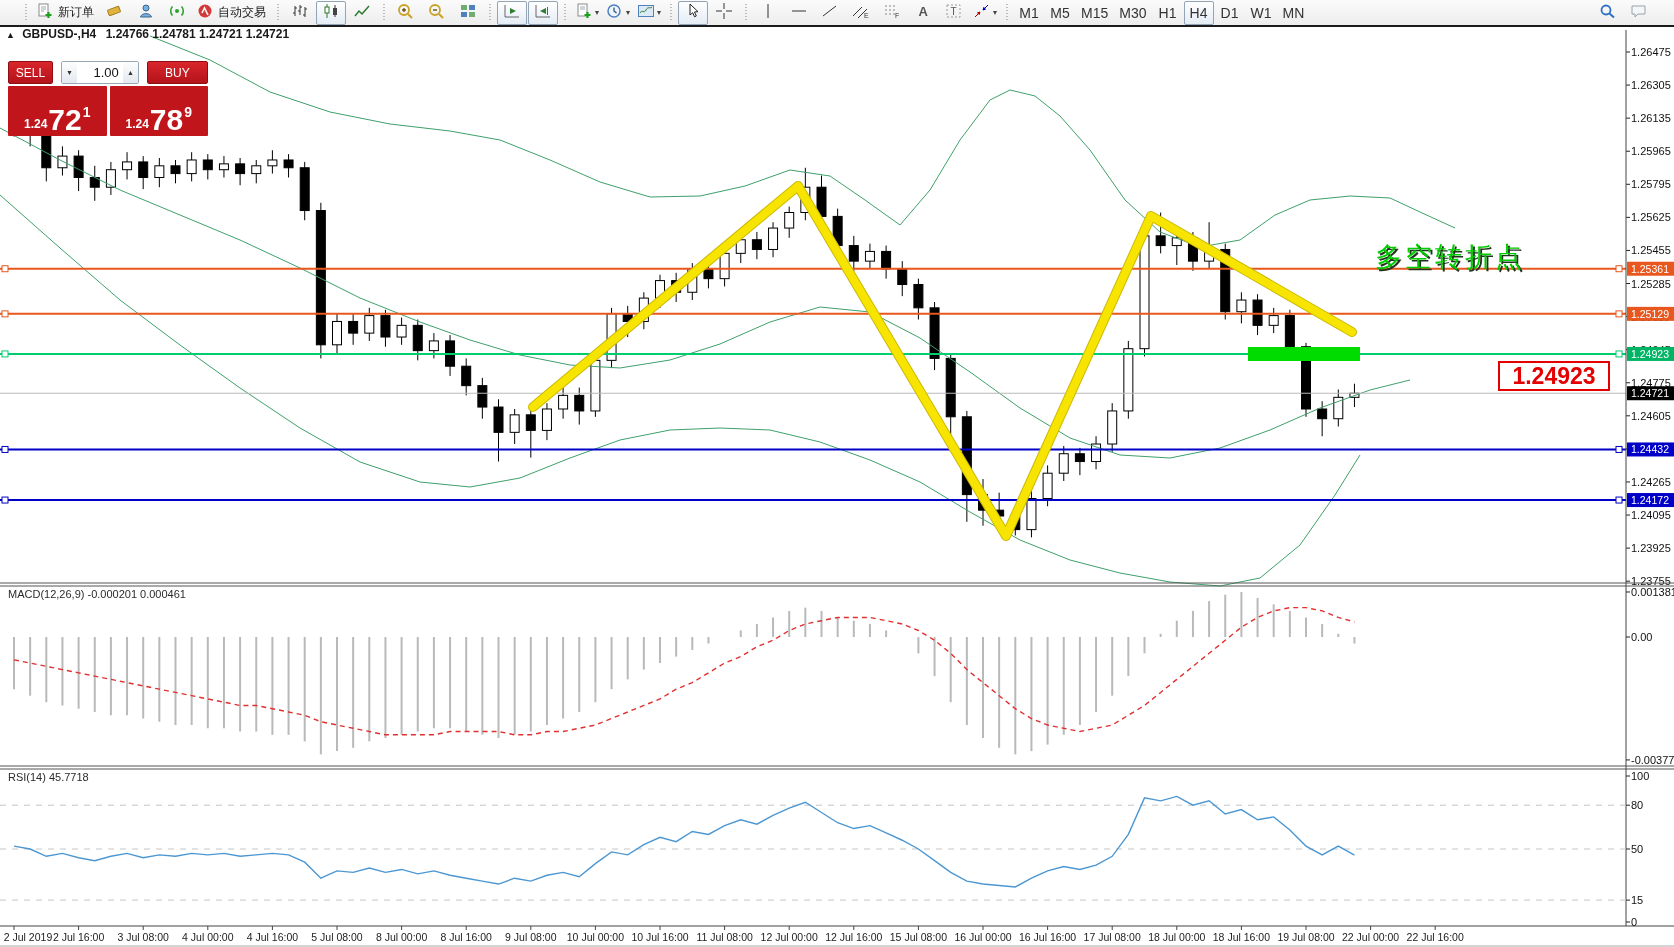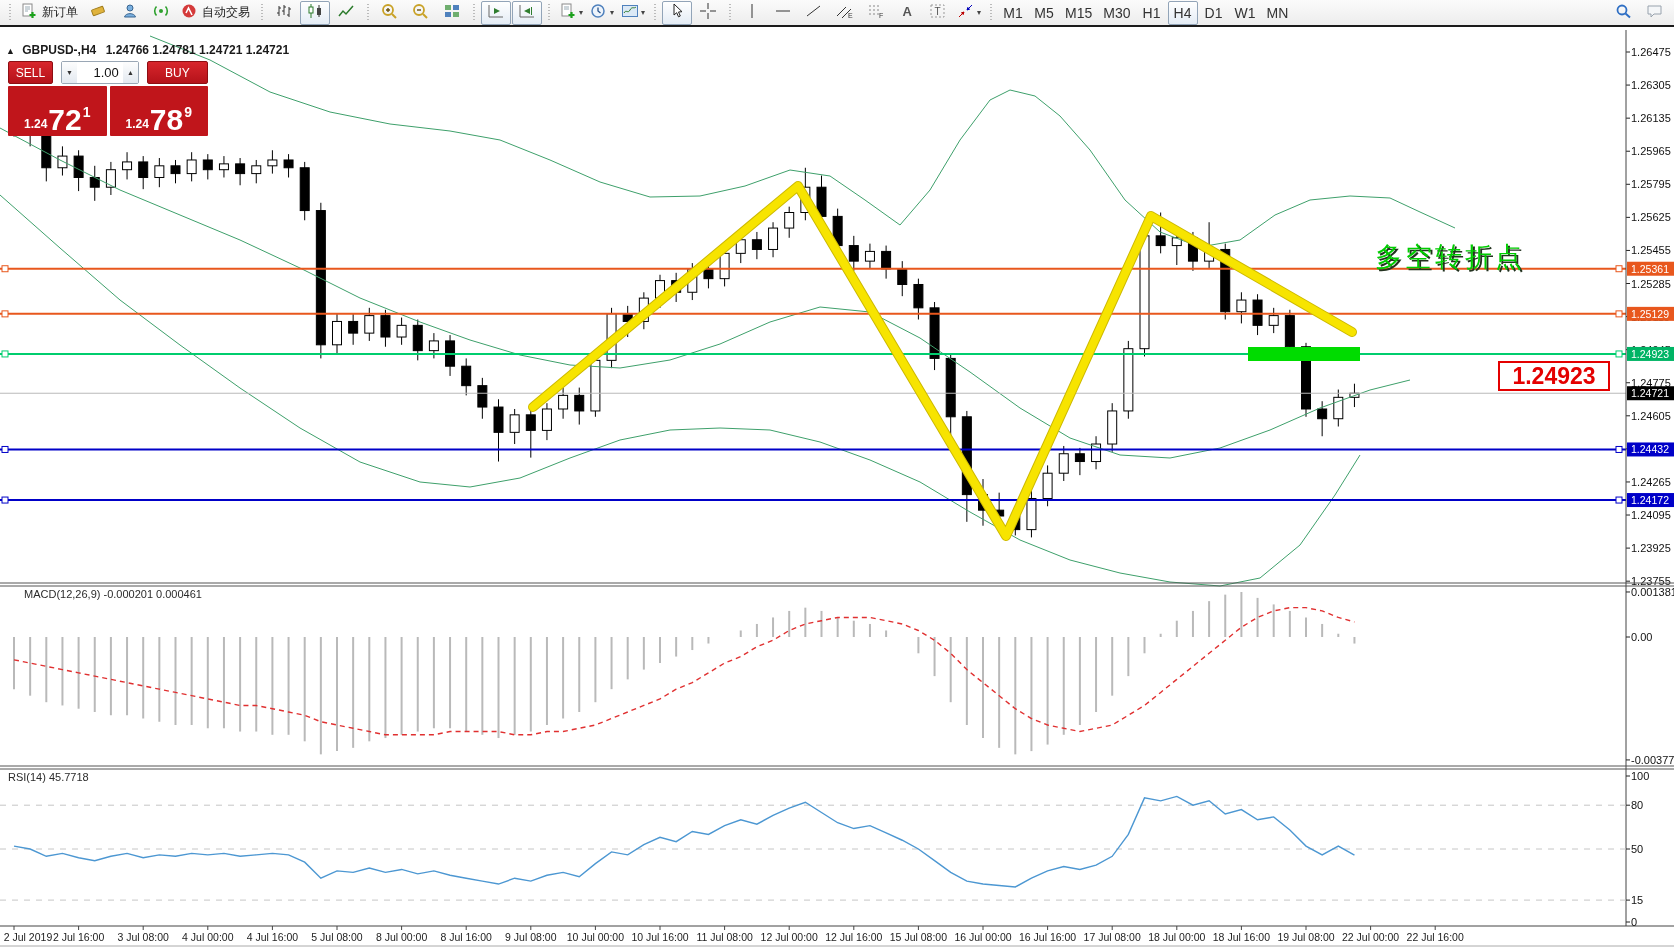--- a/index.html
+++ b/index.html
@@ -1,34 +1,34 @@
 <!DOCTYPE html>
 <html><head>
 <meta charset="utf-8">
 <style>
   html,body{margin:0;padding:0;background:#fff;font-family:"Liberation Sans",sans-serif;}
   body{width:1674px;height:947px;position:relative;overflow:hidden;}
   
   .toolbar{position:absolute;left:0;top:0;width:1674px;height:27px;
     background:linear-gradient(#fbfbfb,#ededed);border-bottom:2px solid #1b1b1b;
-    display:flex;align-items:center;box-sizing:border-box;padding:0 4px;gap:1px;}
+    display:flex;align-items:center;box-sizing:border-box;padding:0 20px;gap:1px;}
   .grip{width:6px;height:18px;margin:0 3px;
     background-image:repeating-linear-gradient(#bbb 0 1px,transparent 1px 3px);
     background-size:2px 100%;background-repeat:repeat-y;background-position:2px 0;}
   .tb{height:22px;min-width:24px;display:flex;align-items:center;justify-content:center;
     border:1px solid transparent;border-radius:2px;background:transparent;padding:0 2px;gap:2px;cursor:default;}
   .tb.pressed{border:1px solid #92a4b8;background:linear-gradient(#fff,#e4ecf5);}
   .tb .lbl{font-size:12px;color:#1c1c1c;white-space:nowrap;padding:0 2px;}
   .caret{font-size:8px;color:#444;line-height:1;}
   .tf .lbl{font-size:14px;color:#333;}
   .spacer{flex:1;}
   
   .chart-area{position:absolute;left:0;top:27px;width:1674px;height:920px;background:#fff;}
   #chart-svg{position:absolute;left:0;top:0;}
-  .chart-title{position:absolute;left:6px;top:16px;font-size:12px;font-weight:bold;color:#1a1a1a;}
+  .chart-title{position:absolute;left:6px;top:0;font-size:12px;font-weight:bold;color:#1a1a1a;}
   .chart-title .tri{font-size:9px;margin-right:4px;}
   
   .trade-panel{position:absolute;left:8px;top:19px;width:200px;}
   .tp-row1{display:flex;height:23px;gap:8px;margin-top:15px;}
   .btn-red{background:linear-gradient(#d8262c,#b5121a);color:#fff;border:1px solid #8e0d12;
     font-size:12px;display:flex;align-items:center;justify-content:center;border-radius:2px;}
   .sellb{width:48px;}.buyb{width:66px;}
   .vol{flex:1;display:flex;border:1px solid #9aa7b5;background:#fff;border-radius:2px;}
   .vol button{width:15px;border:none;background:linear-gradient(#fdfdfd,#e3e9f0);font-size:7px;color:#333;padding:0;}
   .vol input{flex:1;width:40px;border:none;outline:none;text-align:right;font-size:13px;padding-right:4px;color:#111;}
@@ -712,18 +712,18 @@
         <span class="sup">1</span>
       </div>
       <div class="bigpx">
         <span class="sm">1.24</span>
         <span class="bg">78</span>
         <span class="sup">9</span>
       </div>
     </div>
   </div>
 
-  <div class="ind-label" style="left:24px;top:561px;">MACD(12,26,9) -0.000201 0.000461</div>
+  <div class="ind-label" style="left:8px;top:561px;">MACD(12,26,9) -0.000201 0.000461</div>
   <div class="ind-label" style="left:8px;top:744px;">RSI(14) 45.7718</div>
 
   <div class="cn-note">多空转折点</div>
   <div class="price-callout">1.24923</div>
 </div>
 
 </body></html>

